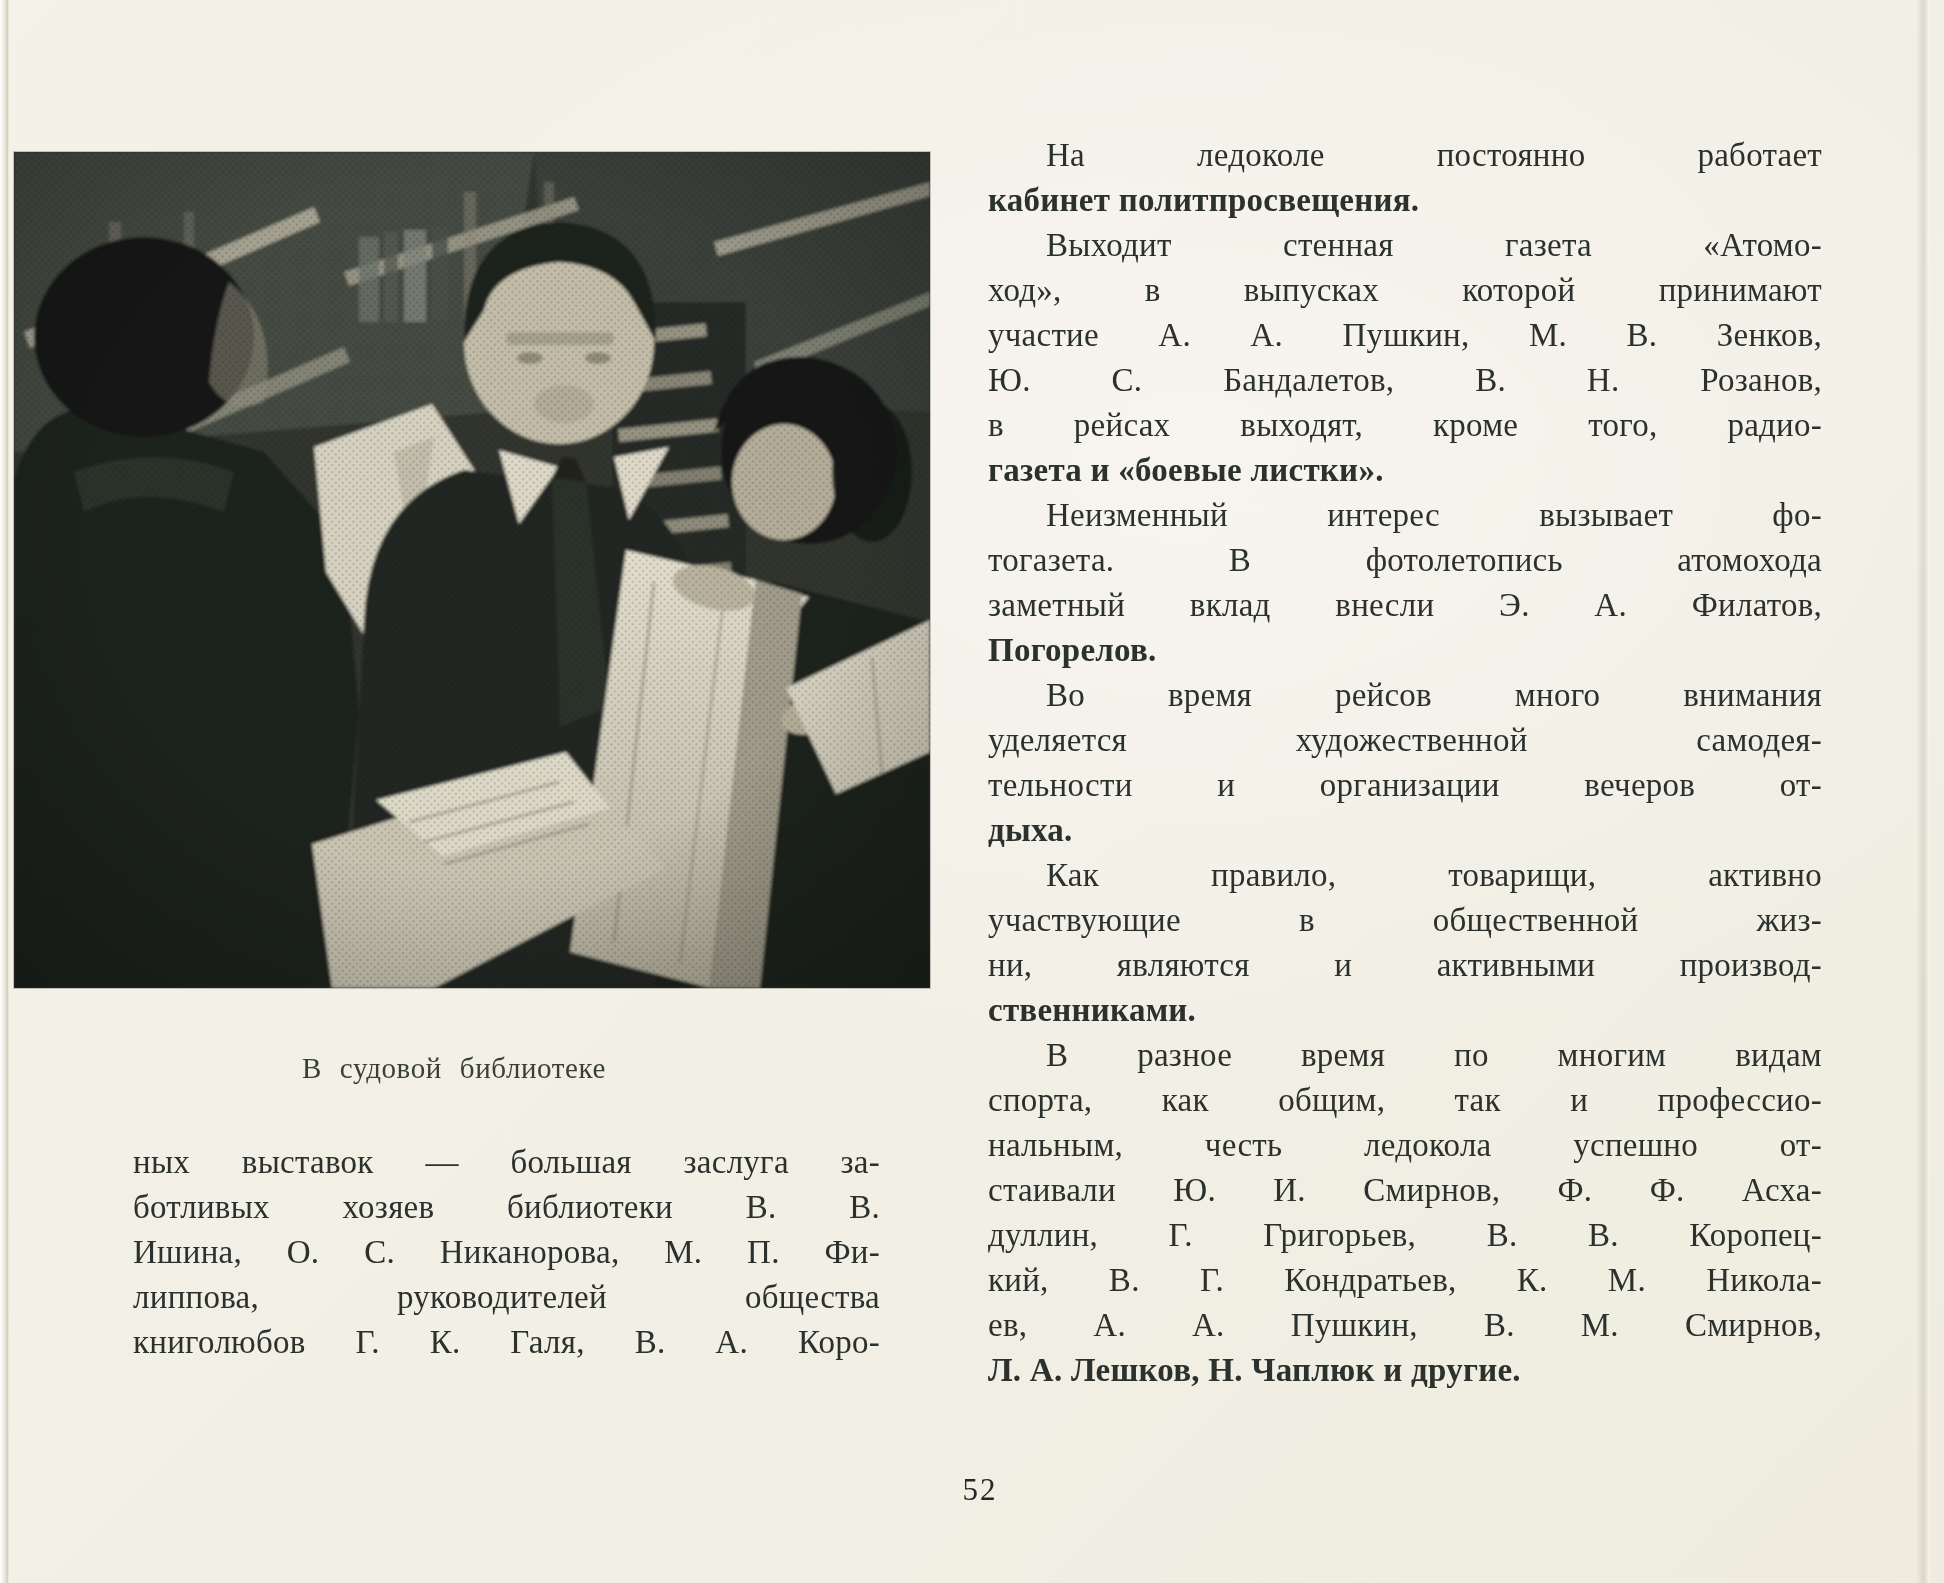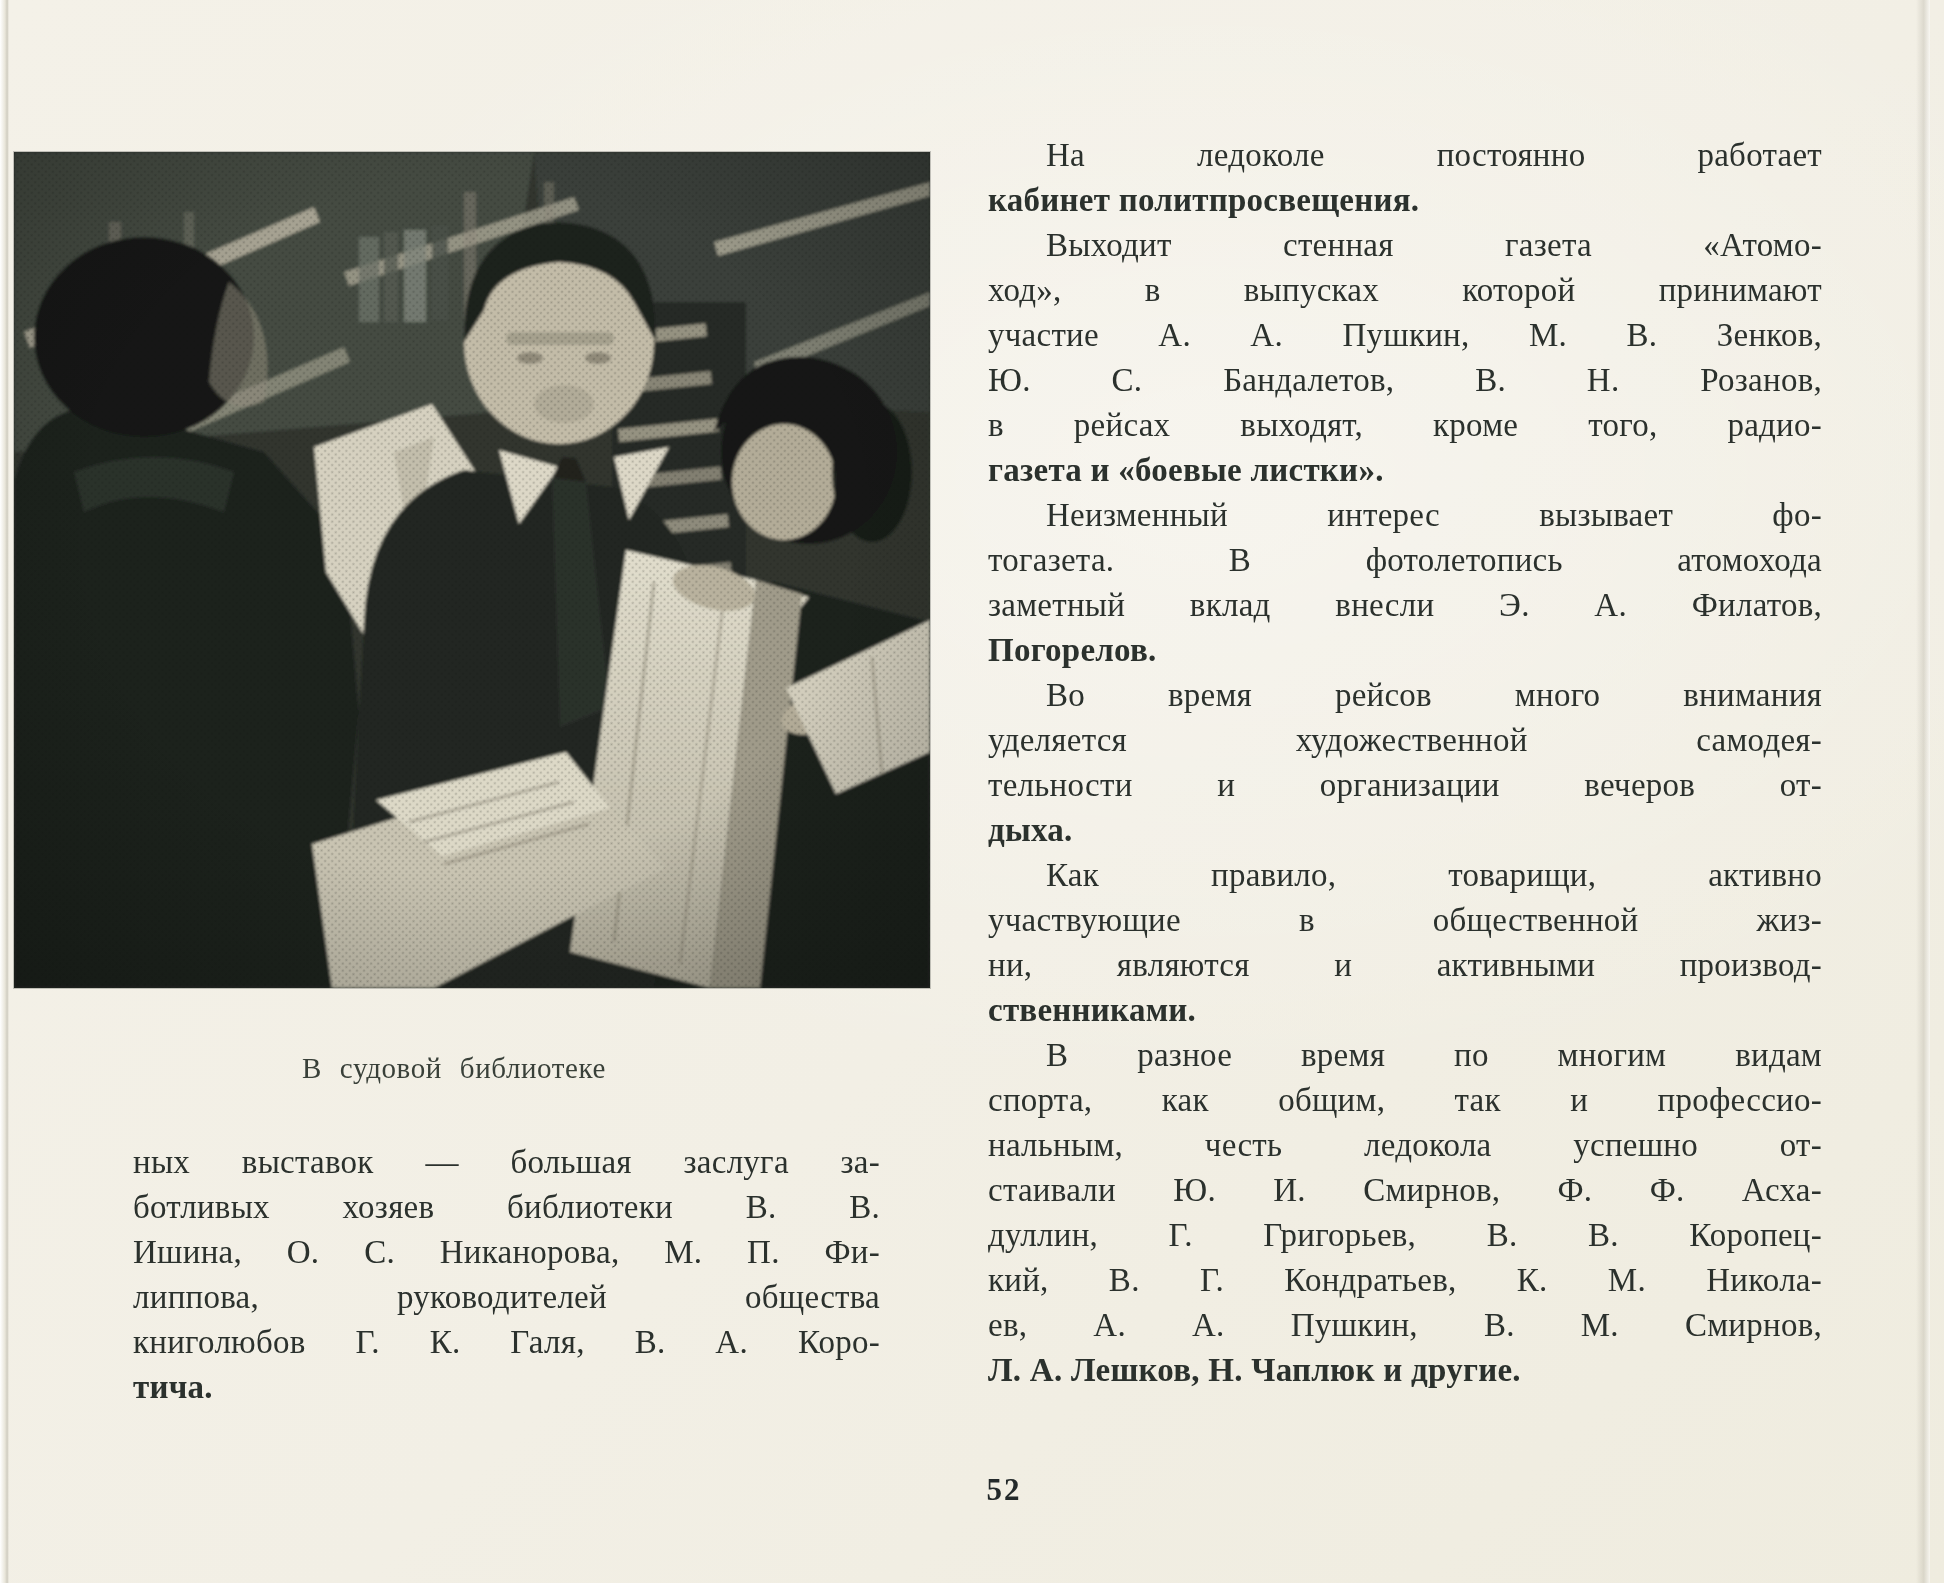--- a/index.html
+++ b/index.html
@@ -36,22 +36,22 @@
     color:#394039;
     letter-spacing:.6px;word-spacing:10px;margin-top:8px;
   }
   .col{position:absolute;font-size:33px;line-height:45px;letter-spacing:.25px;}
   .col .line{text-align:justify;text-align-last:justify;white-space:normal;}
   .col .line.end{text-align-last:left;font-weight:bold;}
   .col .line.indent{padding-left:58px;}
   .left-col{left:133px;top:1140px;width:747px;}
   .right-col{left:988px;top:133px;width:834px;}
   .page-number{
-    position:absolute;left:956px;top:1472px;width:96px;
-    text-align:center;font-size:31px;font-weight:700;letter-spacing:2px;
+    position:absolute;left:932px;top:1472px;width:96px;
+    text-align:center;font-size:31px;font-weight:400;letter-spacing:2px;
     color:#23292a;
   }
 </style>
 </head>
 <body>
 
 <div class="page">
 
   <div class="scan-edge-left"></div>
   <div class="scan-crease-right"></div>
@@ -156,21 +156,20 @@
   </div>
 
   <div class="caption">В судовой библиотеке</div>
 
   <div class="col left-col">
       <div class="line">ных выставок — большая заслуга за-</div>
       <div class="line">ботливых хозяев библиотеки В. В.</div>
       <div class="line">Ишина, О. С. Никанорова, М. П. Фи-</div>
       <div class="line">липпова, руководителей общества</div>
       <div class="line">книголюбов Г. К. Галя, В. А. Коро-</div>
-      <div class="line end">тича.</div>
     </div>
 
   <div class="col right-col">
       <div class="line indent">На ледоколе постоянно работает</div>
       <div class="line end">кабинет политпросвещения.</div>
       <div class="line indent">Выходит стенная газета «Атомо-</div>
       <div class="line">ход», в выпусках которой принимают</div>
       <div class="line">участие А. А. Пушкин, М. В. Зенков,</div>
       <div class="line">Ю. С. Бандалетов, В. Н. Розанов,</div>
       <div class="line">в рейсах выходят, кроме того, радио-</div>

